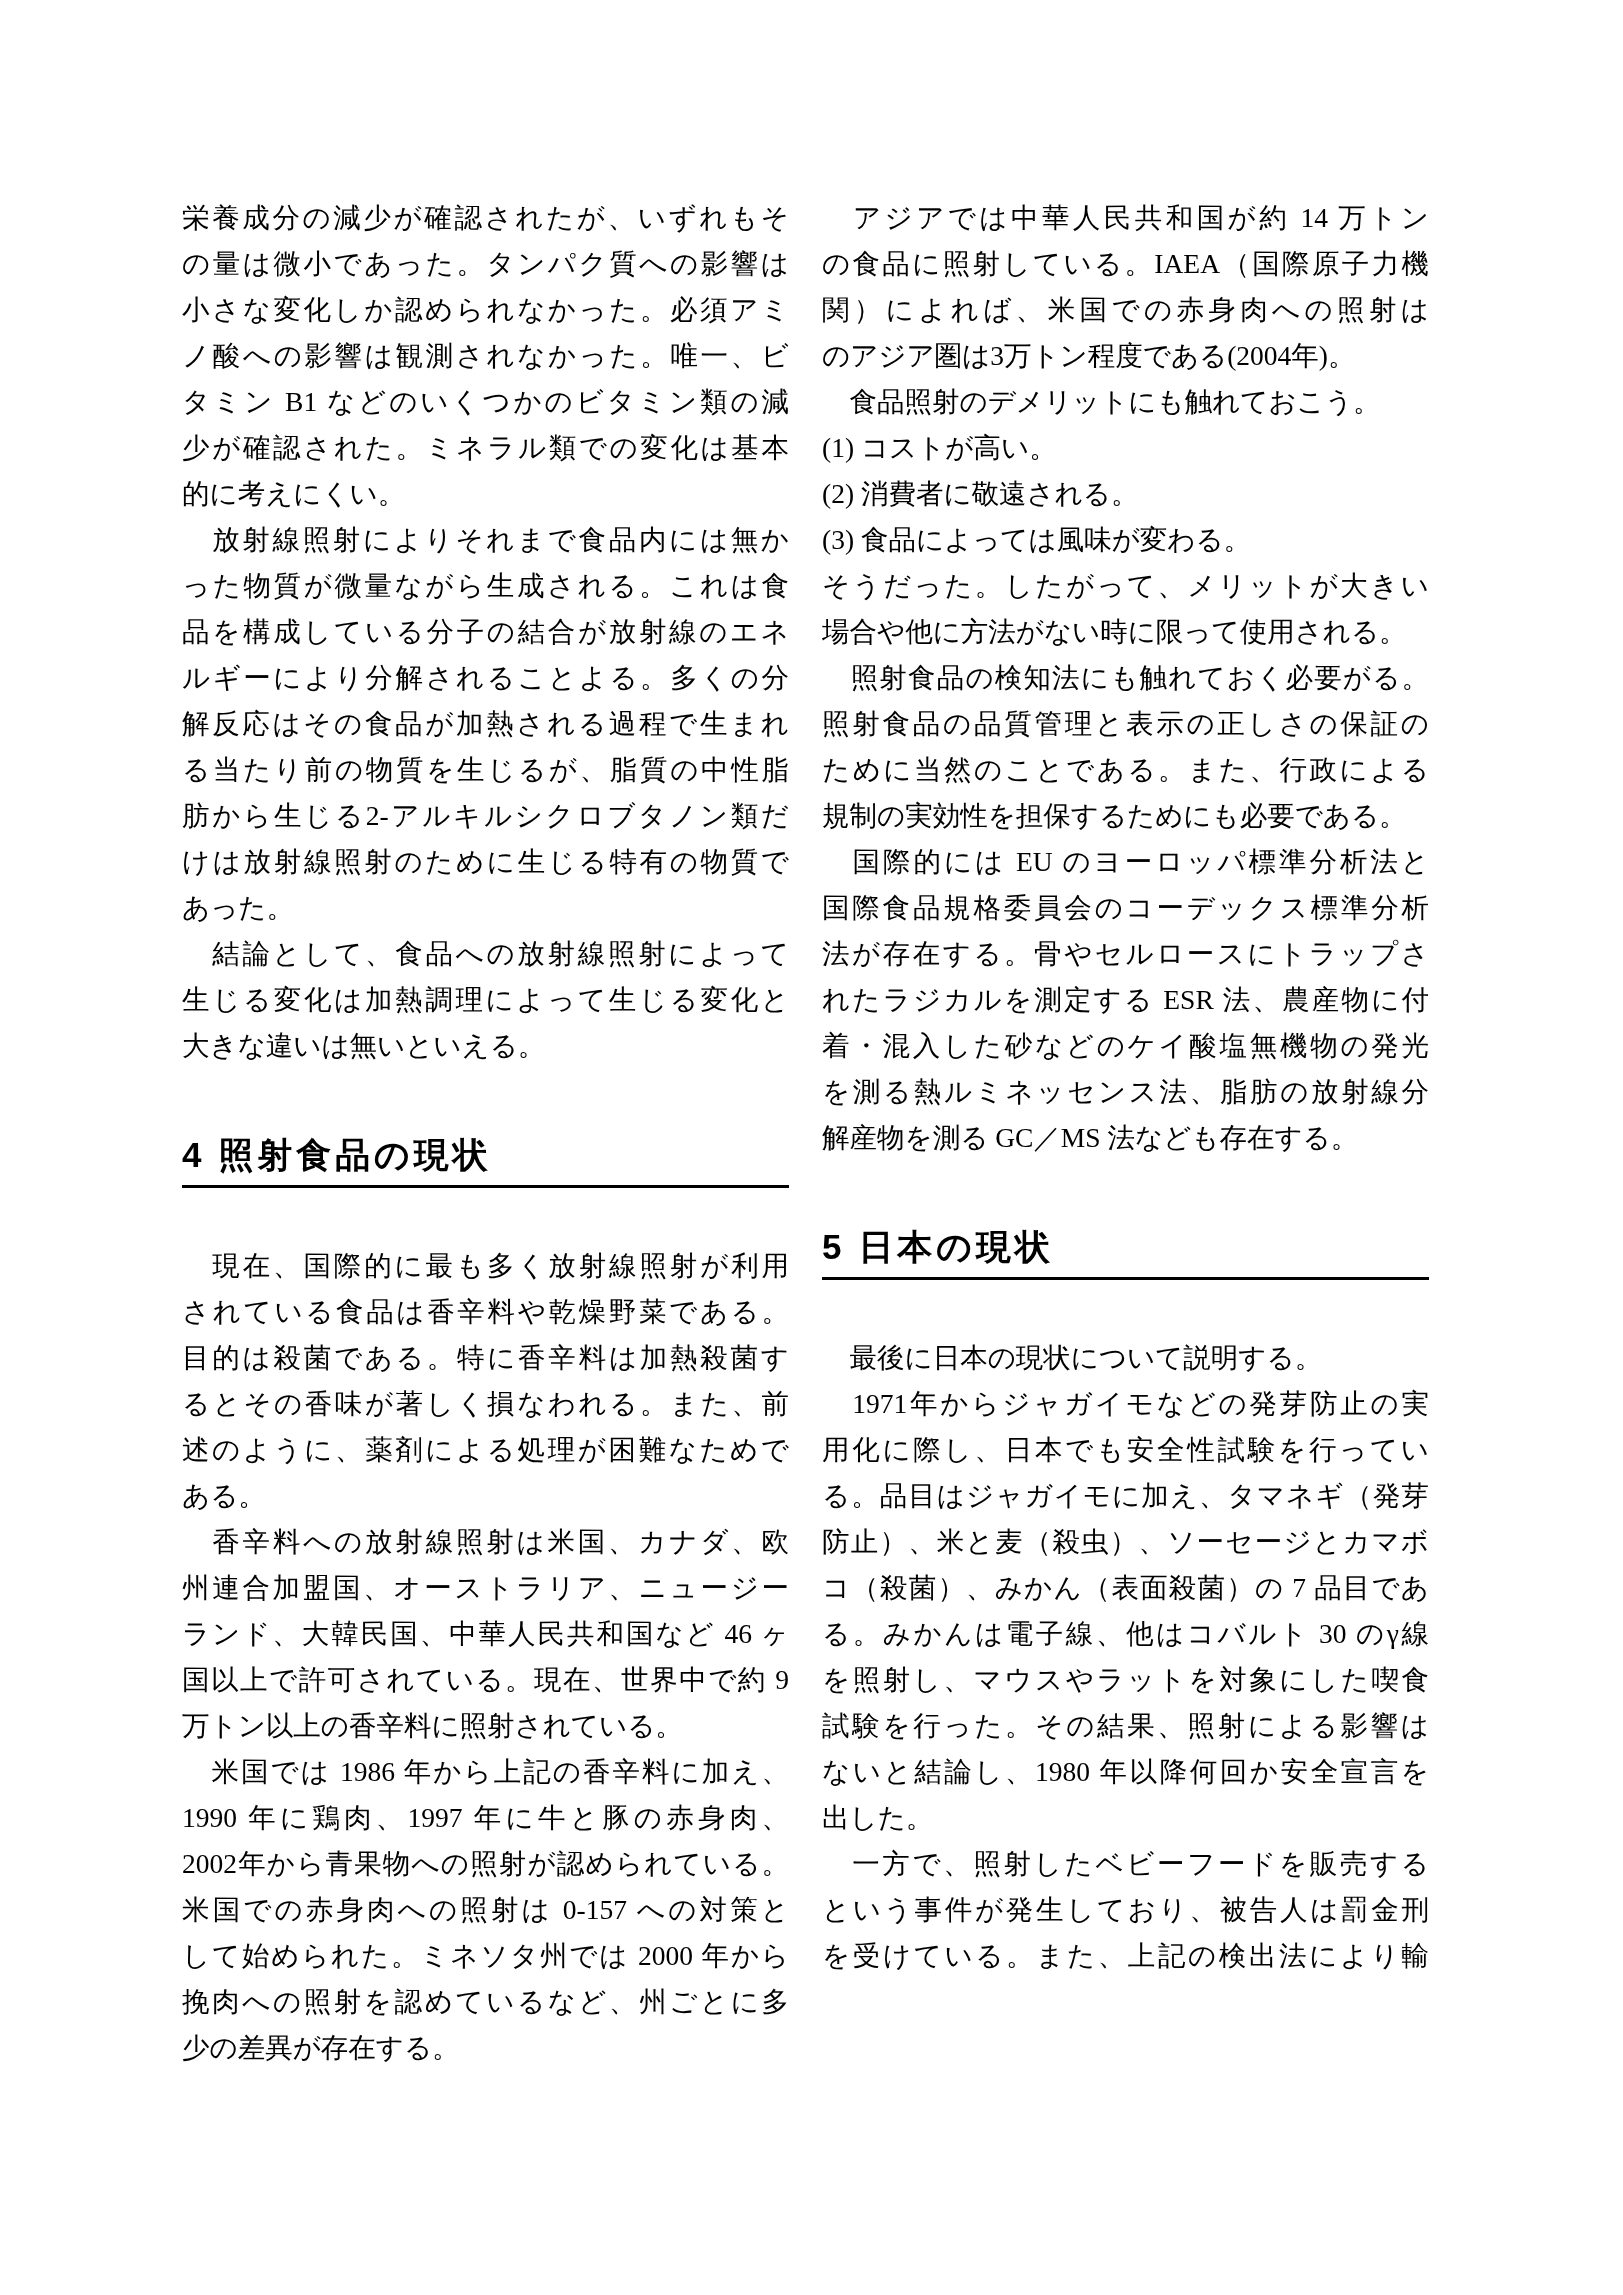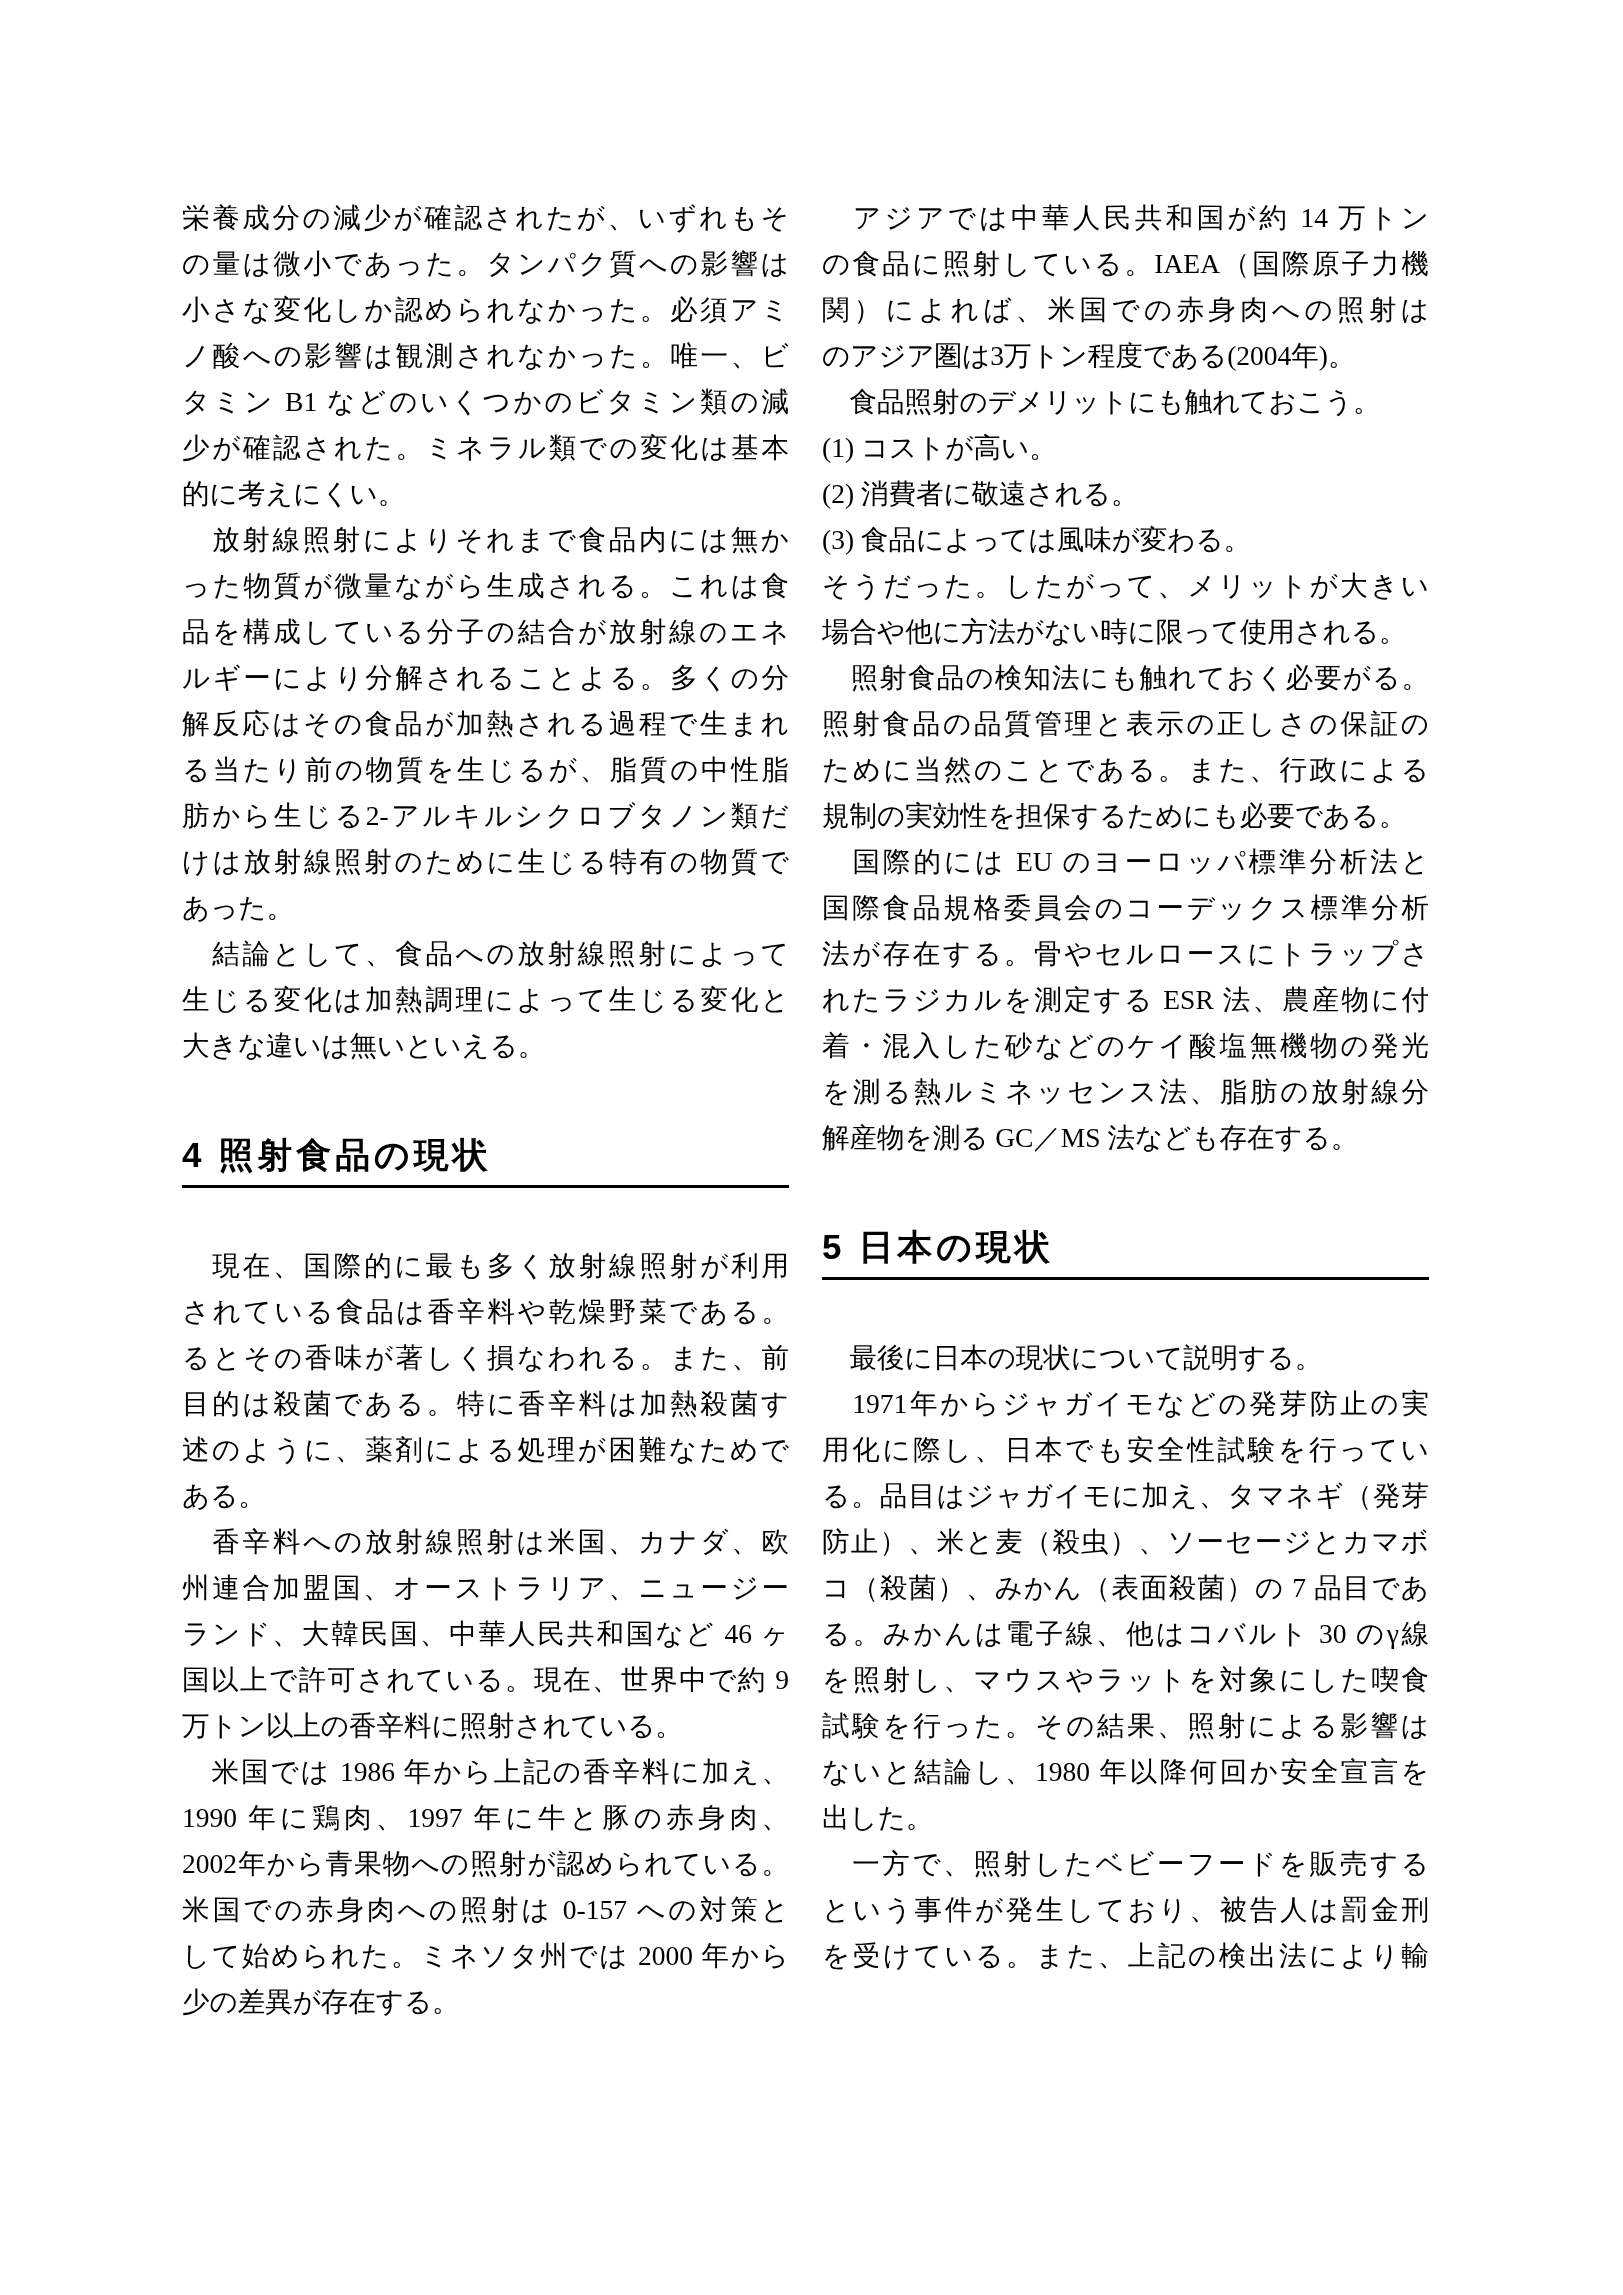--- a/index.html
+++ b/index.html
@@ -77,34 +77,35 @@
         <div class="line last">あった。</div>
         <div class="line">　結論として、食品への放射線照射によって</div>
         <div class="line">生じる変化は加熱調理によって生じる変化と</div>
         <div class="line last">大きな違いは無いといえる。</div>
         <div class="section-heading">
           <span class="sec-num">4</span>
           <span class="sec-title">照射食品の現状</span>
         </div>
         <div class="line">　現在、国際的に最も多く放射線照射が利用</div>
         <div class="line">されている食品は香辛料や乾燥野菜である。</div>
+        <div class="line">目的は殺菌である。特に香辛料は加熱殺菌す</div>
         <div class="line">るとその香味が著しく損なわれる。また、前</div>
-        <div class="line">目的は殺菌である。特に香辛料は加熱殺菌す</div>
         <div class="line">述のように、薬剤による処理が困難なためで</div>
         <div class="line last">ある。</div>
         <div class="line">　香辛料への放射線照射は米国、カナダ、欧</div>
         <div class="line">州連合加盟国、オーストラリア、ニュージー</div>
         <div class="line">ランド、大韓民国、中華人民共和国など 46 ヶ</div>
         <div class="line">国以上で許可されている。現在、世界中で約 9</div>
         <div class="line last">万トン以上の香辛料に照射されている。</div>
         <div class="line">　米国では 1986 年から上記の香辛料に加え、</div>
         <div class="line">1990 年に鶏肉、1997 年に牛と豚の赤身肉、</div>
         <div class="line">2002年から青果物への照射が認められている。</div>
         <div class="line">米国での赤身肉への照射は 0-157 への対策と</div>
         <div class="line">して始められた。ミネソタ州では 2000 年から</div>
+        <div class="line">挽肉への照射を認めているなど、州ごとに多</div>
         <div class="line last">少の差異が存在する。</div>
       </div>
     <div class="col">
         <div class="line">　アジアでは中華人民共和国が約 14 万トン</div>
         <div class="line">の食品に照射している。IAEA（国際原子力機</div>
         <div class="line">関）によれば、米国での赤身肉への照射は</div>
         <div class="line last">のアジア圏は3万トン程度である(2004年)。</div>
         <div class="line last">　食品照射のデメリットにも触れておこう。</div>
         <div class="line last">(1) コストが高い。</div>
         <div class="line last">(2) 消費者に敬遠される。</div>

